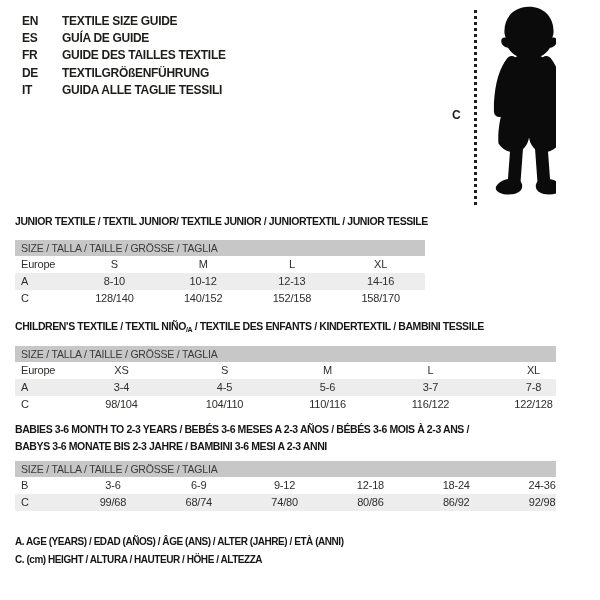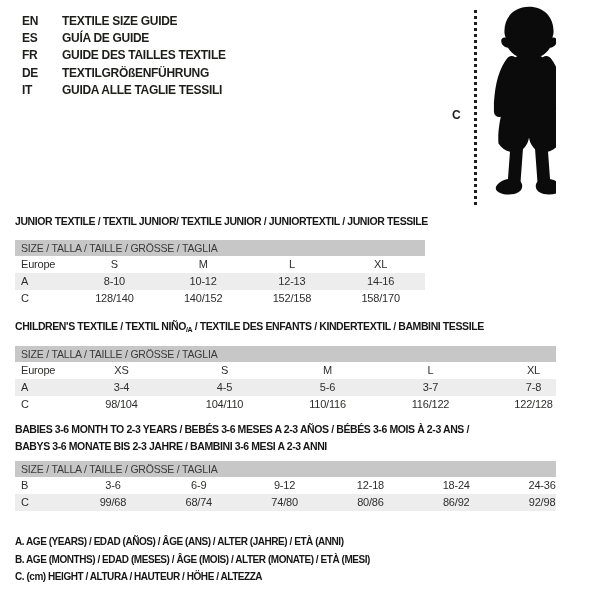--- a/index.html
+++ b/index.html
@@ -164,17 +164,16 @@
       <span class="tval">68/74</span>
       <span class="tval">74/80</span>
       <span class="tval">80/86</span>
       <span class="tval">86/92</span>
       <span class="tval">92/98</span>
     </div>
   </div>
 
   <div class="footnotes">
     <div>A. AGE (YEARS) / EDAD (AÑOS) / ÂGE (ANS) / ALTER (JAHRE) / ETÀ (ANNI)</div>
-    <div>B. AGE (MONTHS) / EDAD (MESES) / ÂGE (MOIS) / ALTER (MONATE) / ETÀ (MESI)</div>
     <div>C. (cm) HEIGHT / ALTURA / HAUTEUR / HÖHE / ALTEZZA</div>
   </div>
 
 </div>
 
 </body></html>

